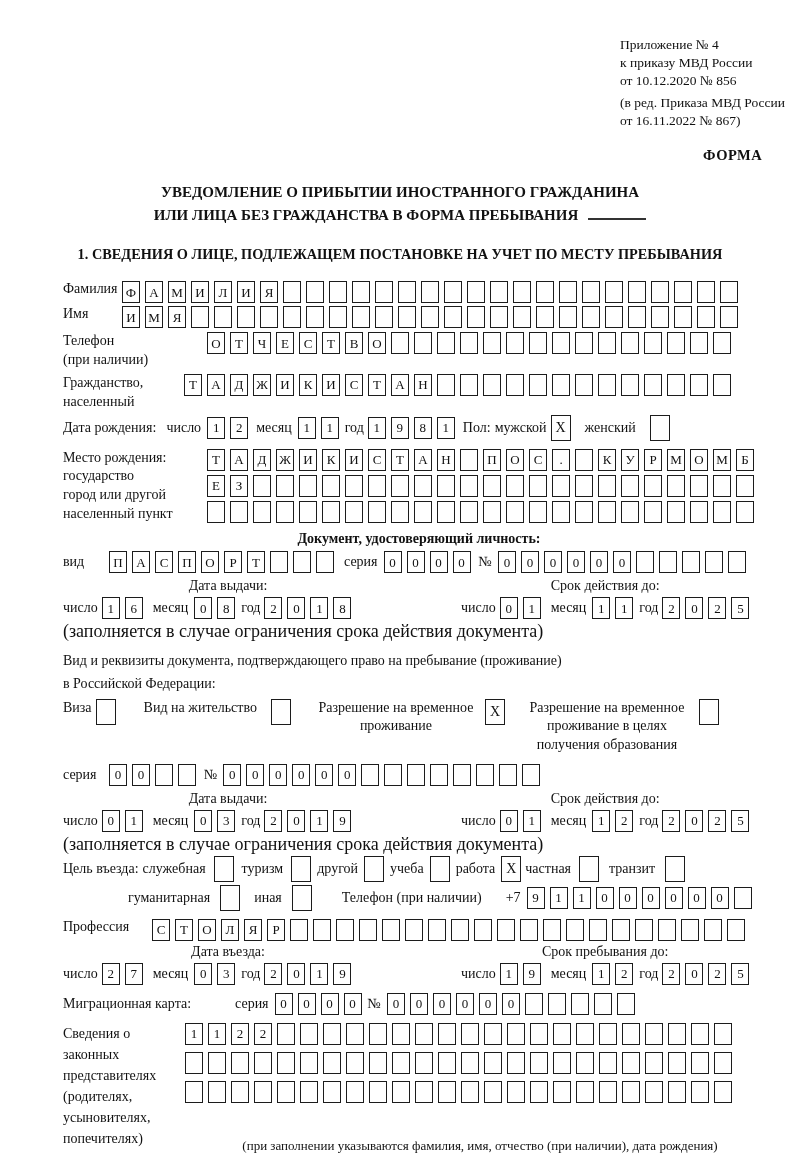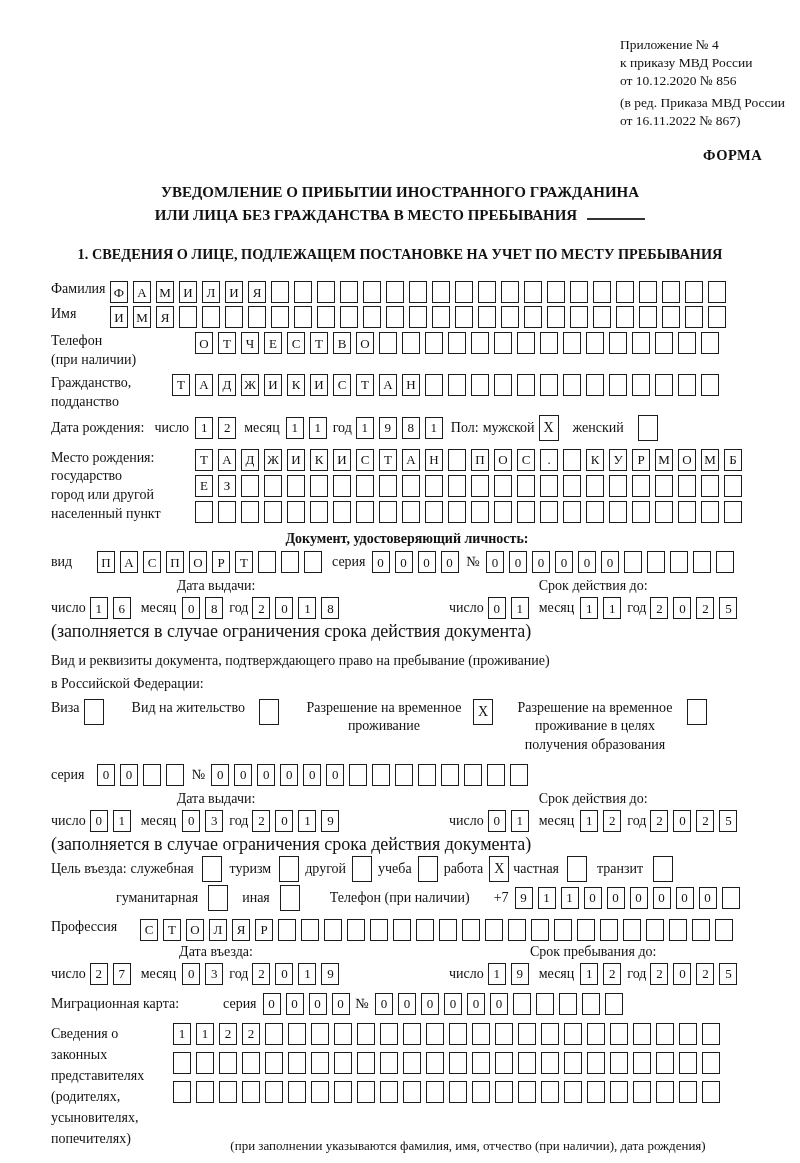--- a/index.html
+++ b/index.html
@@ -10,21 +10,21 @@
   }
   
   .hdr{position:absolute;left:620px;top:36px;font-size:13.5px;line-height:1.32;}
   .hdr-sub{margin-top:5px;}
   .forma{position:absolute;left:703px;top:147px;font-weight:bold;font-size:14.5px;letter-spacing:.5px;}
   
   .title{position:absolute;left:0;top:181px;width:100%;text-align:center;font-weight:bold;font-size:15px;line-height:1.55;}
   .blank-line{display:inline-block;width:58px;border-bottom:2px solid #333;margin-left:10px;vertical-align:baseline;}
   .sec-heading{position:absolute;left:0;top:246px;width:100%;text-align:center;font-weight:bold;font-size:14.3px;}
   
-  .content{position:absolute;left:51px;top:281px;width:712px;font-family:Liberation Serif, serif;}
+  .content{position:absolute;left:63px;top:281px;width:712px;font-family:Liberation Serif, serif;}
   .frow{display:flex;align-items:flex-start;margin-bottom:3px;}
   .inline-row{align-items:center;flex-wrap:nowrap;white-space:nowrap;}
   .lbl{flex:0 0 auto;}
   .w59{width:59px;}
   .w121{width:121px;}
   .w144{width:144px;}
   .w89{width:89px;}
   .w122{width:122px;}
   .cells{display:inline-flex;gap:5px;flex:0 0 auto;}
   .cell{
@@ -64,21 +64,21 @@
     <div class="hdr-sub">
       <div>(в ред. Приказа МВД России</div>
       <div>от 16.11.2022 № 867)</div>
     </div>
   </div>
   <div class="forma">ФОРМА</div>
 
   <div class="title">
     <div>УВЕДОМЛЕНИЕ О ПРИБЫТИИ ИНОСТРАННОГО ГРАЖДАНИНА</div>
     <div>
-      <span>ИЛИ ЛИЦА БЕЗ ГРАЖДАНСТВА В МЕСТО ПРЕБЫВАНИЯ</span><span class="blank-line"></span>
+      <span>ИЛИ ЛИЦА БЕЗ ГРАЖДАНСТВА В ФОРМА ПРЕБЫВАНИЯ</span><span class="blank-line"></span>
     </div>
   </div>
 
   <div class="sec-heading">1. СВЕДЕНИЯ О ЛИЦЕ, ПОДЛЕЖАЩЕМ ПОСТАНОВКЕ НА УЧЕТ ПО МЕСТУ ПРЕБЫВАНИЯ</div>
 
   <div class="content">
 
     <div class="frow">
       <div class="lbl w59">Фамилия</div>
       <div class="cells">
@@ -173,21 +173,21 @@
           <span class="cell"></span>
           <span class="cell"></span>
           <span class="cell"></span>
           <span class="cell"></span>
         </div>
     </div>
 
     <div class="frow mt4">
       <div class="lbl w121 stack">
         <div>Гражданство,</div>
-        <div>подданство</div>
+        <div>населенный</div>
       </div>
       <div class="cells">
           <span class="cell">Т</span>
           <span class="cell">А</span>
           <span class="cell">Д</span>
           <span class="cell">Ж</span>
           <span class="cell">И</span>
           <span class="cell">К</span>
           <span class="cell">И</span>
           <span class="cell">С</span>

